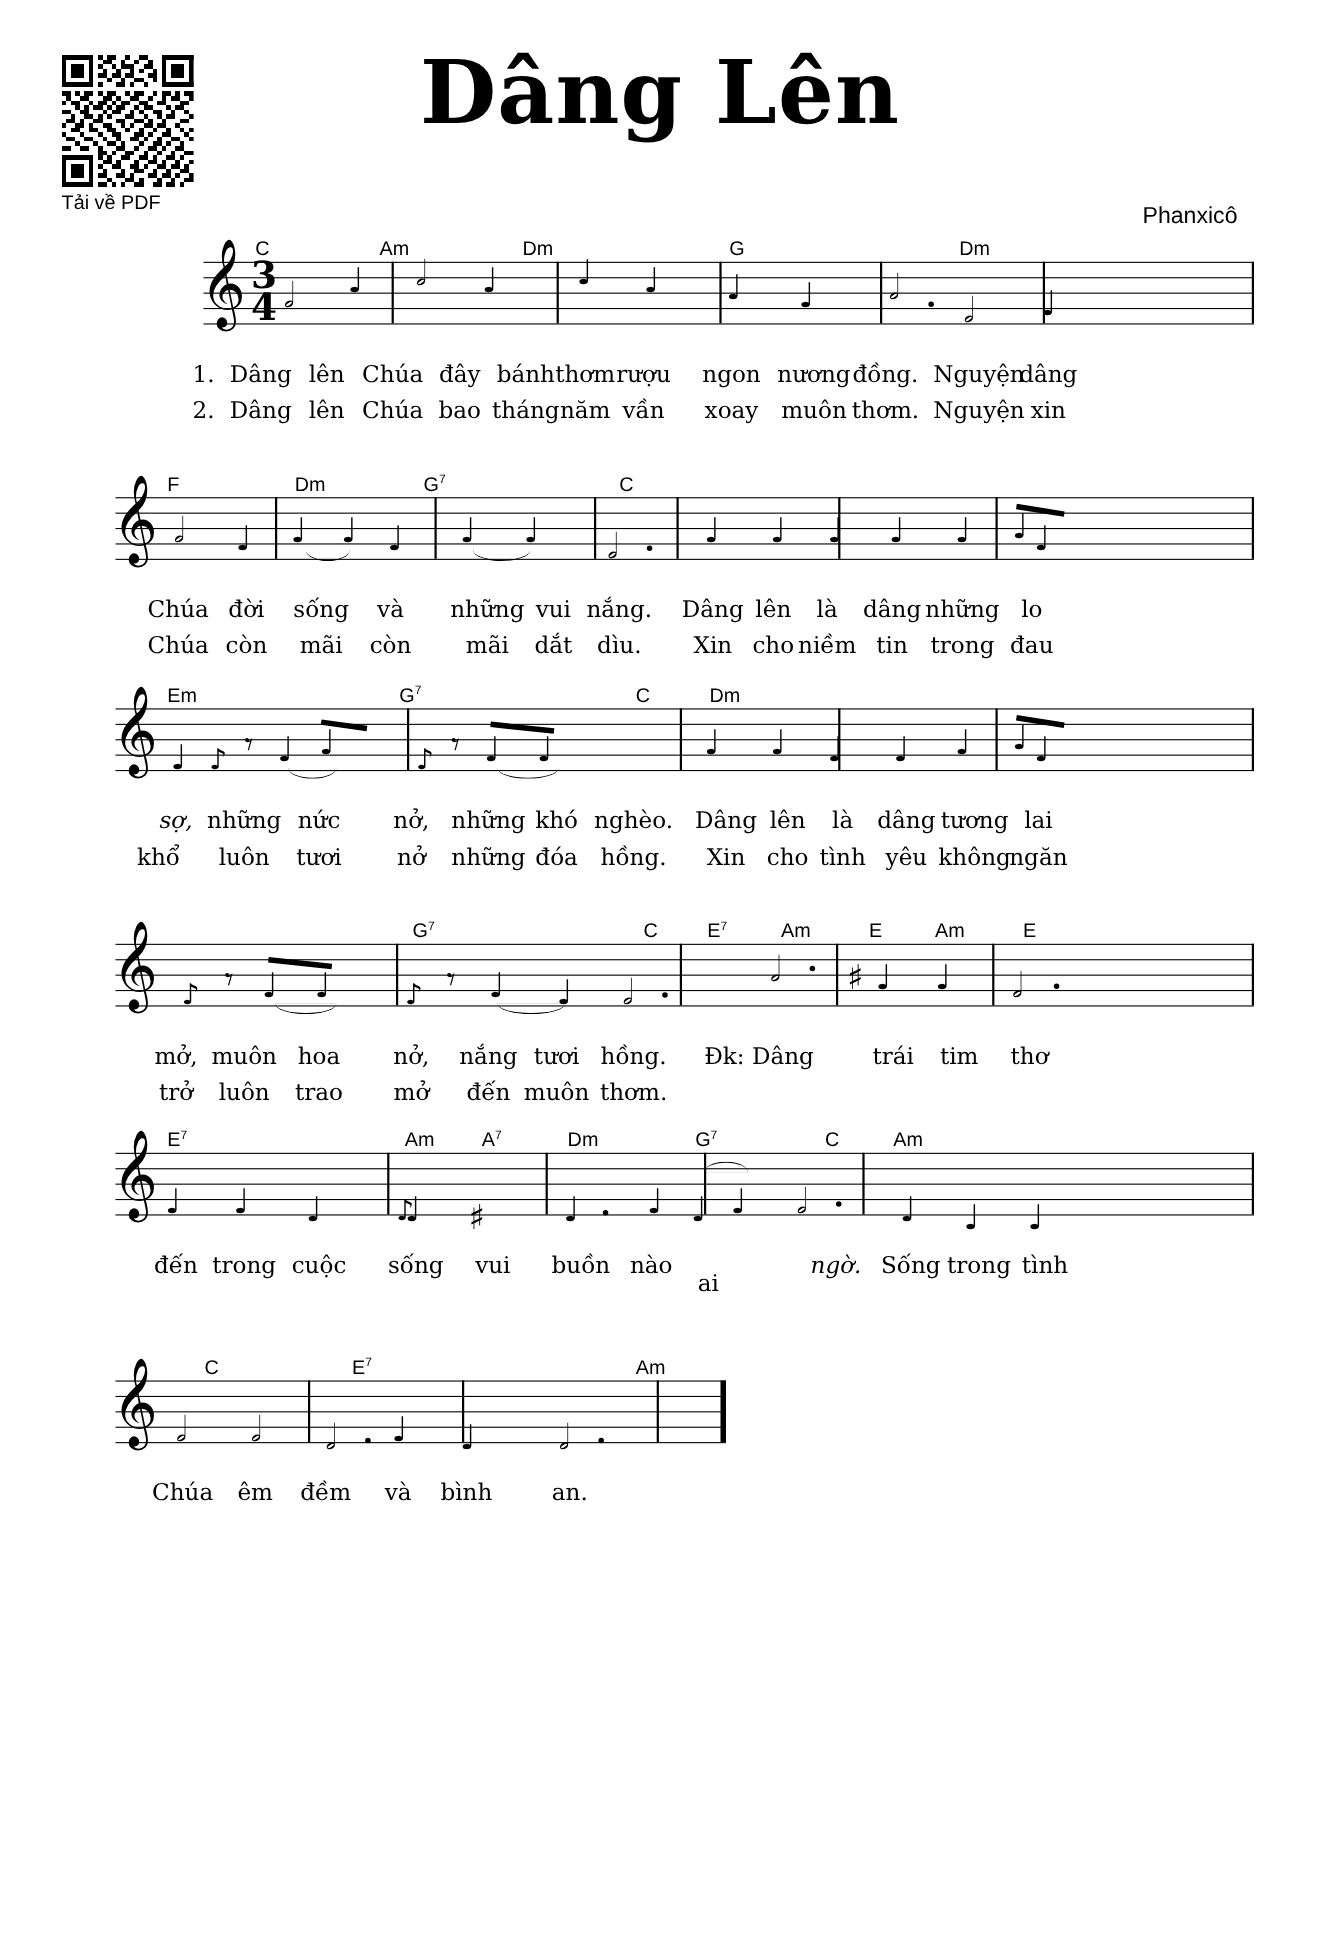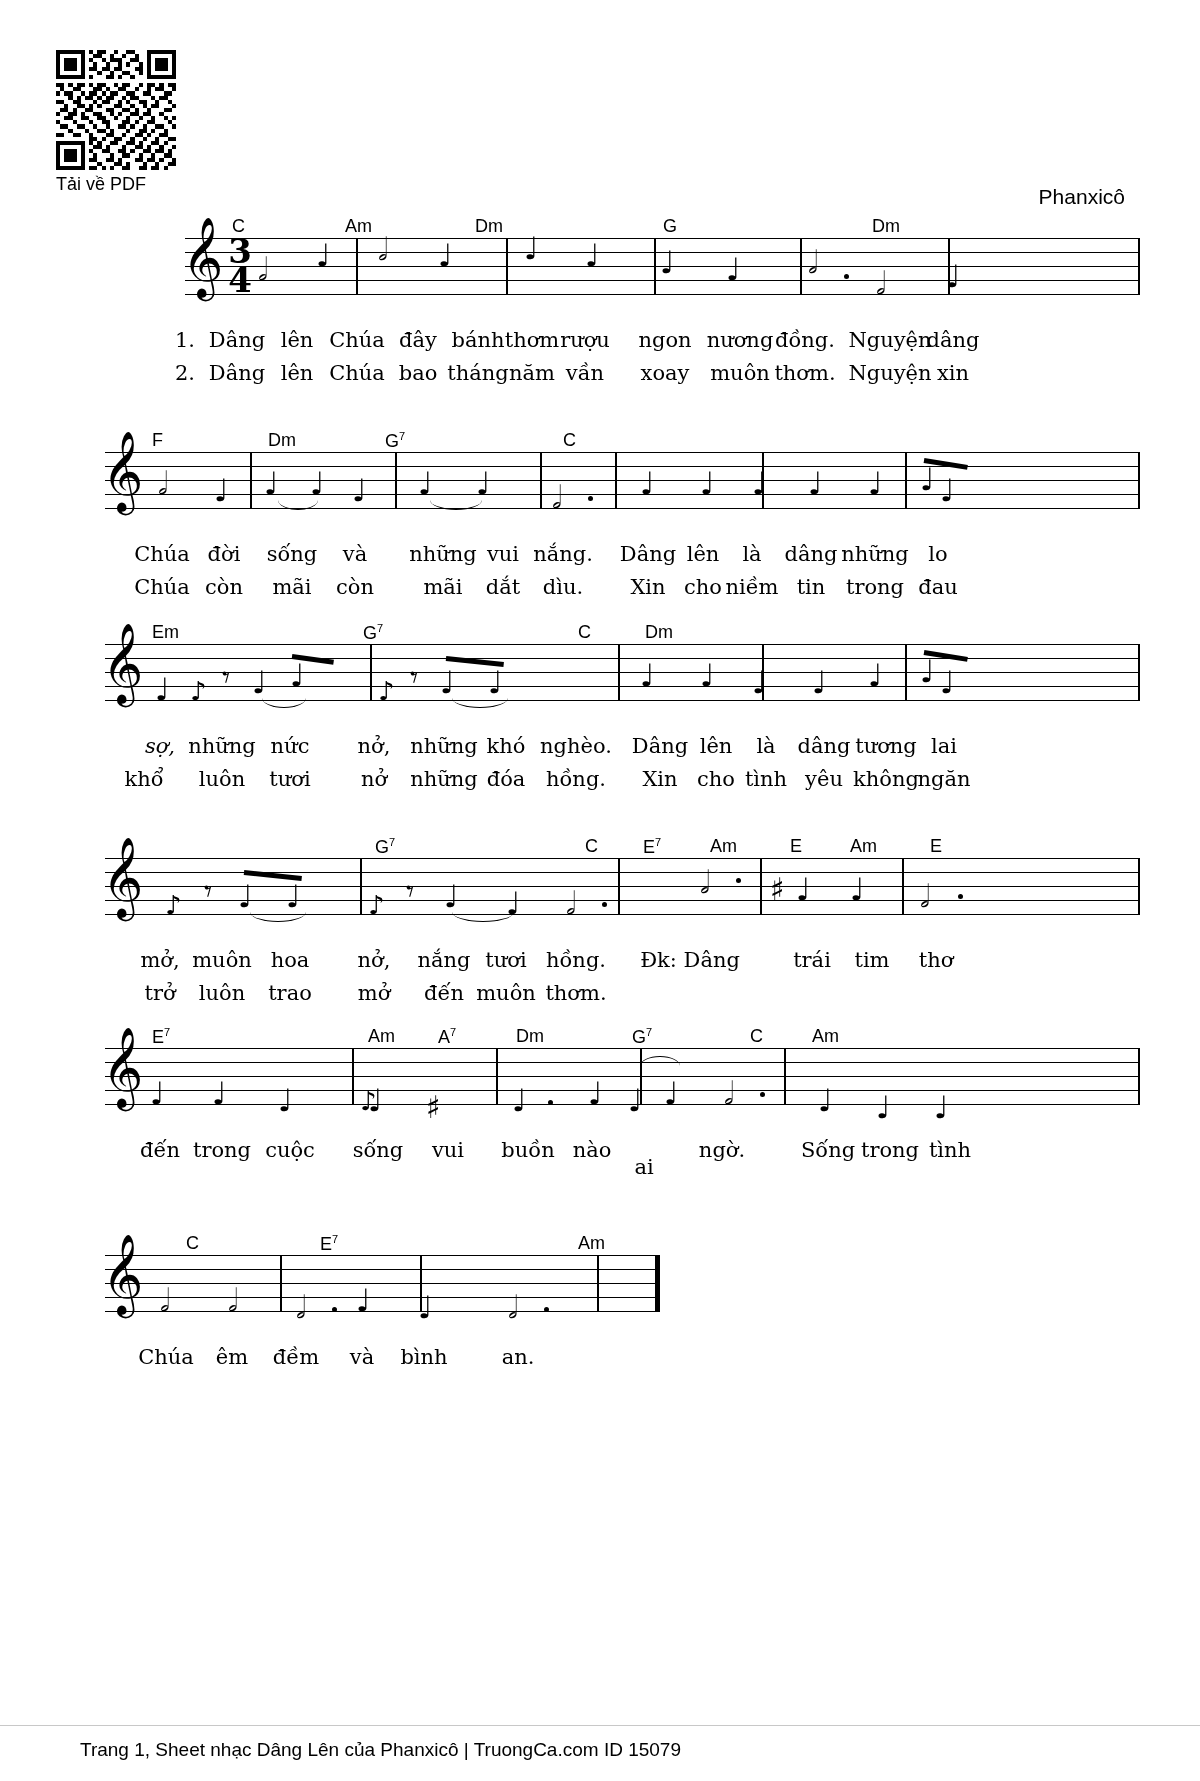--- a/index.html
+++ b/index.html
@@ -408,20 +408,21 @@
           <rect x="13" y="28" width="1" height="1"></rect>
           <rect x="16" y="28" width="2" height="1"></rect>
         <rect x="20" y="28" width="2" height="1"></rect>
           <rect x="23" y="28" width="2" height="1"></rect>
           <rect x="26" y="28" width="1" height="1"></rect>
       </g>
     </svg>
     <div class="qr-caption">Tải về PDF</div>
   </div>
 
+  <div class="song-title">Dâng Lên</div>
 
   <div class="composer">Phanxicô</div>
 
   <div class="system" style="top:238px;">
 
     <div class="chord" style="left:232px; top:-22px;">C</div>
     <div class="chord" style="left:345px; top:-22px;">Am</div>
     <div class="chord" style="left:475px; top:-22px;">Dm</div>
     <div class="chord" style="left:663px; top:-22px;">G</div>
     <div class="chord" style="left:872px; top:-22px;">Dm</div>
@@ -764,21 +765,21 @@
 
     <div class="lyric-line" style="top:90px;">
       <span class="syl" style="left:160px;">đến</span>
       <span class="syl" style="left:222px;">trong</span>
       <span class="syl" style="left:290px;">cuộc</span>
       <span class="syl" style="left:378px;">sống</span>
       <span class="syl" style="left:448px;">vui</span>
       <span class="syl" style="left:528px;">buồn</span>
       <span class="syl" style="left:592px;">nào</span>
       <span class="syl" style="left:644px;margin-top:17px;">ai</span>
-      <span class="syl" style="left:722px;">ngờ.</span>
+      <span class="syl" style="left:760px;font-style:italic;">ngờ.</span>
       <span class="syl" style="left:828px;">Sống</span>
       <span class="syl" style="left:890px;">trong</span>
       <span class="syl" style="left:950px;">tình</span>
     </div>
   </div>
 
   <div class="system" style="top:1255px;">
     <div class="chord" style="left:186px; top:-22px;">C</div>
     <div class="chord" style="left:320px; top:-22px;"><span>E</span><sup>7</sup></div>
     <div class="chord" style="left:578px; top:-22px;">Am</div>
@@ -811,18 +812,14 @@
     <div class="lyric-line" style="top:90px;">
       <span class="syl" style="left:166px;">Chúa</span>
       <span class="syl" style="left:232px;">êm</span>
       <span class="syl" style="left:296px;">đềm</span>
       <span class="syl" style="left:362px;">và</span>
       <span class="syl" style="left:424px;">bình</span>
       <span class="syl" style="left:518px;">an.</span>
     </div>
   </div>
 
-  <div class="footer">
-    <div class="footer-rule"></div>
-    <div class="footer-text">Trang 1, Sheet nhạc Dâng Lên của Phanxicô  |  TruongCa.com ID 15079</div>
-  </div>
 
 </div>
 
 </body></html>

